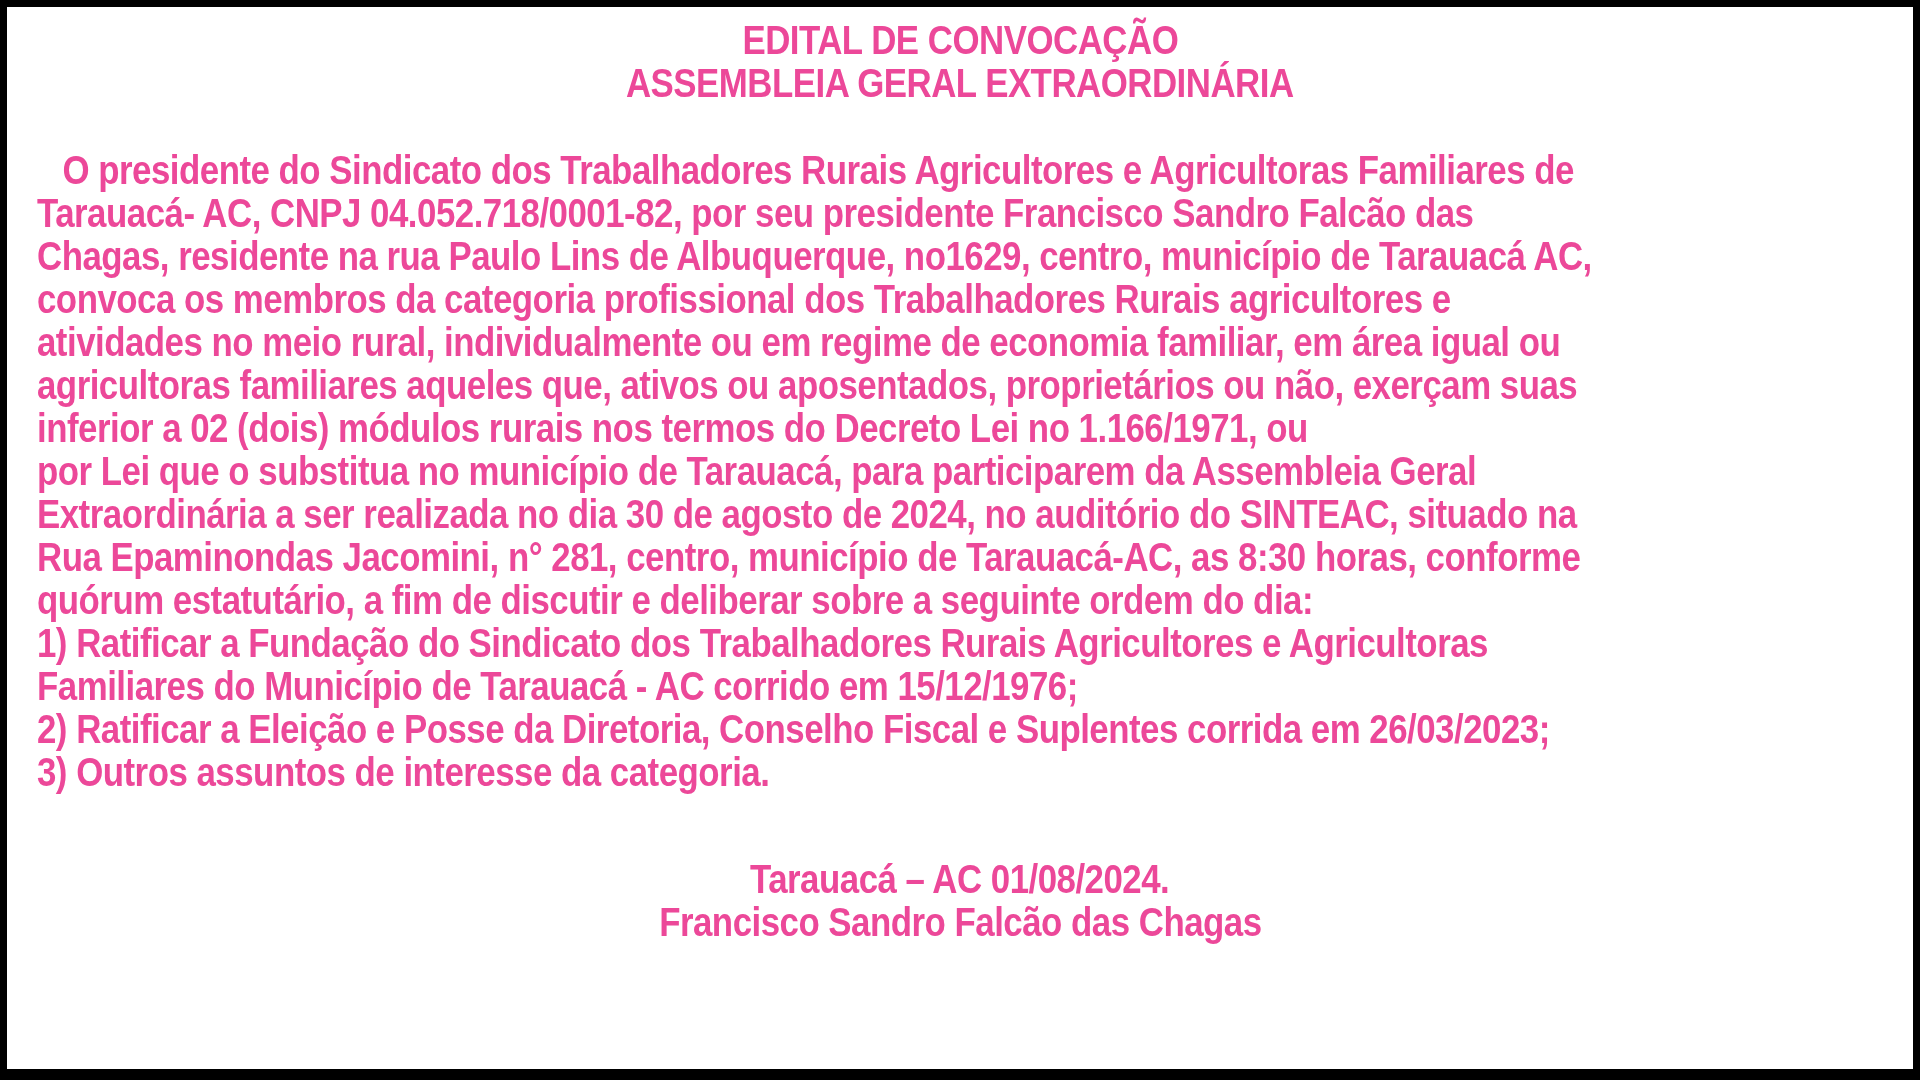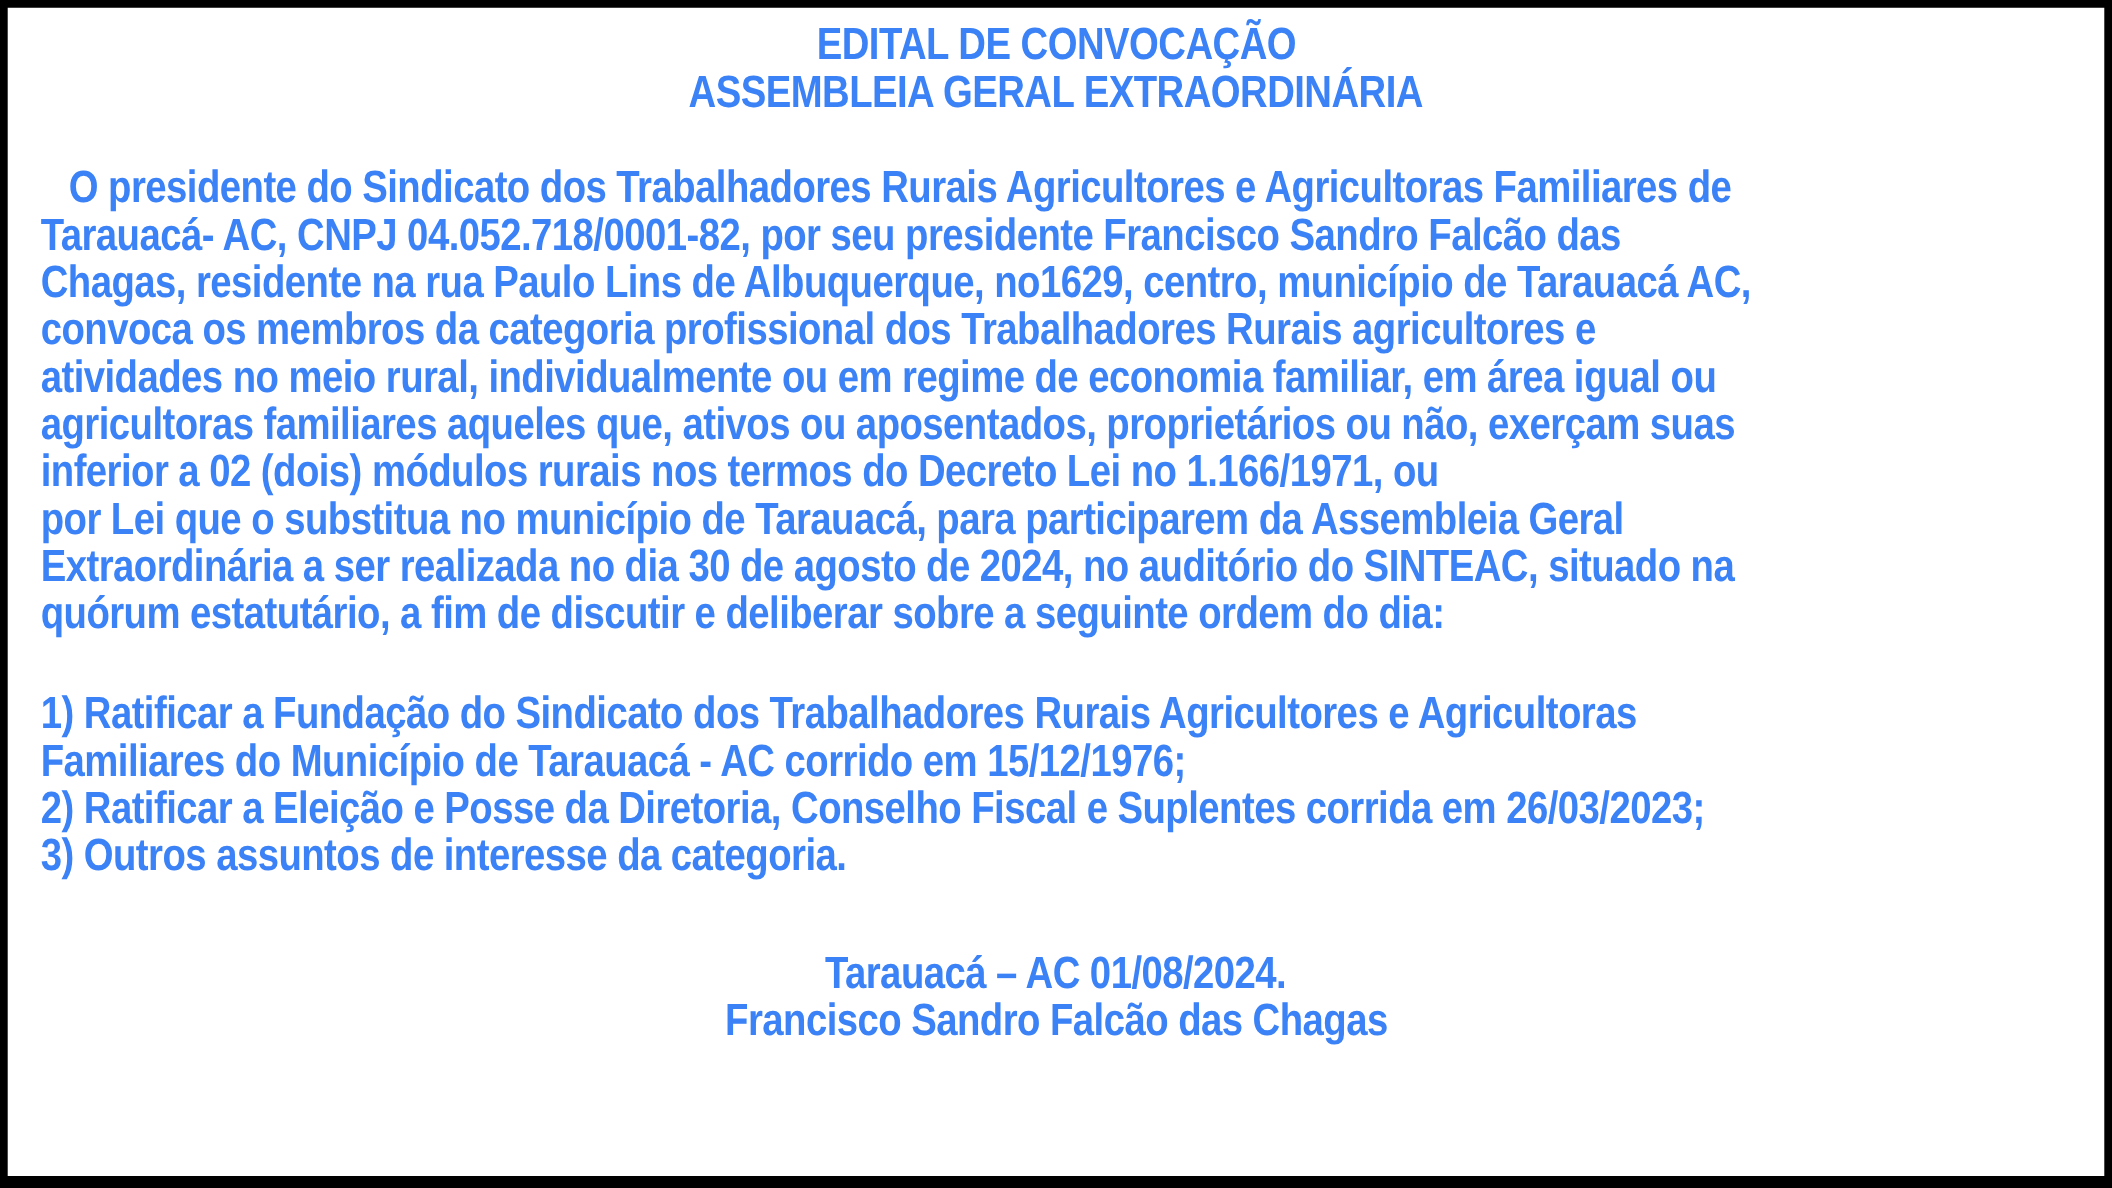--- a/index.html
+++ b/index.html
@@ -9,40 +9,40 @@
     height: 1080px;
     box-sizing: border-box;
     background: #ffffff;
     border: 7px solid #000000;
     border-bottom-width: 11px;
     border-radius: 0;
     padding: 8px 30px 0 30px;
     overflow: hidden;
     font-family: "Liberation Sans", sans-serif;
     font-weight: bold;
-    color: #3b82f6;
+    color: #ec4899;
   }
   .ln {
     height: 43px;
     line-height: 43px;
     font-size: 41px;
     white-space: nowrap;
   }
   .sq {
     display: inline-block;
     transform: scaleX(0.85);
     transform-origin: 0 50%;
     letter-spacing: -0.6px;
   }
   .center { text-align: center; }
   .center .sq { transform-origin: 50% 50%; }
   .indent .sq { padding-left: 30px; }
   .title-block { margin-top: 4px; }
   .body-block { margin-top: 44px; }
-  .agenda-block { margin-top: 48px; }
+  .agenda-block { }
   .footer-block { margin-top: 64px; }
 </style>
 </head>
 <body>
 
 <div class="page">
 
   <div class="title-block">
     <div class="ln center"><span class="sq">EDITAL DE CONVOCAÇÃO</span></div>
     <div class="ln center"><span class="sq">ASSEMBLEIA GERAL EXTRAORDINÁRIA</span></div>
@@ -51,20 +51,21 @@
   <div class="body-block">
     <div class="ln indent"><span class="sq">O presidente do Sindicato dos Trabalhadores Rurais Agricultores e Agricultoras Familiares de</span></div>
     <div class="ln"><span class="sq">Tarauacá- AC, CNPJ 04.052.718/0001-82, por seu presidente Francisco Sandro Falcão das</span></div>
     <div class="ln"><span class="sq">Chagas, residente na rua Paulo Lins de Albuquerque, no1629, centro, município de Tarauacá AC,</span></div>
     <div class="ln"><span class="sq">convoca os membros da categoria profissional dos Trabalhadores Rurais agricultores e</span></div>
     <div class="ln"><span class="sq">atividades no meio rural, individualmente ou em regime de economia familiar, em área igual ou</span></div>
     <div class="ln"><span class="sq">agricultoras familiares aqueles que, ativos ou aposentados, proprietários ou não, exerçam suas</span></div>
     <div class="ln"><span class="sq">inferior a 02 (dois) módulos rurais nos termos do Decreto Lei no 1.166/1971, ou</span></div>
     <div class="ln"><span class="sq">por Lei que o substitua no município de Tarauacá, para participarem da Assembleia Geral</span></div>
     <div class="ln"><span class="sq">Extraordinária a ser realizada no dia 30 de agosto de 2024, no auditório do SINTEAC, situado na</span></div>
+    <div class="ln"><span class="sq">Rua Epaminondas Jacomini, n° 281, centro, município de Tarauacá-AC, as 8:30 horas, conforme</span></div>
     <div class="ln"><span class="sq">quórum estatutário, a fim de discutir e deliberar sobre a seguinte ordem do dia:</span></div>
   </div>
 
   <div class="agenda-block">
     <div class="ln"><span class="sq">1) Ratificar a Fundação do Sindicato dos Trabalhadores Rurais Agricultores e Agricultoras</span></div>
     <div class="ln"><span class="sq">Familiares do Município de Tarauacá - AC corrido em 15/12/1976;</span></div>
     <div class="ln"><span class="sq">2) Ratificar a Eleição e Posse da Diretoria, Conselho Fiscal e Suplentes corrida em 26/03/2023;</span></div>
     <div class="ln"><span class="sq">3) Outros assuntos de interesse da categoria.</span></div>
   </div>
 

